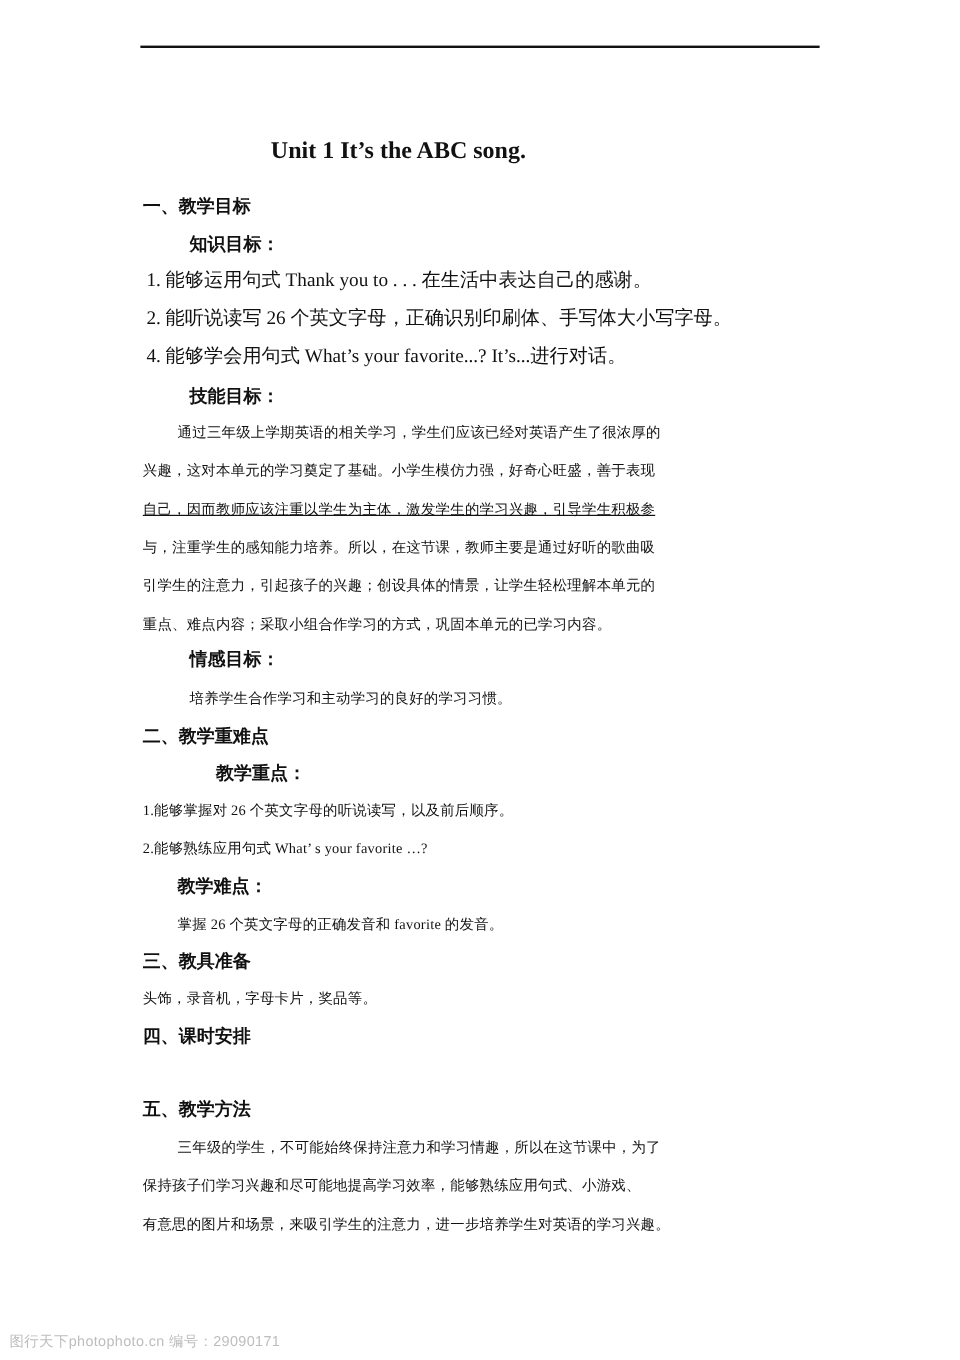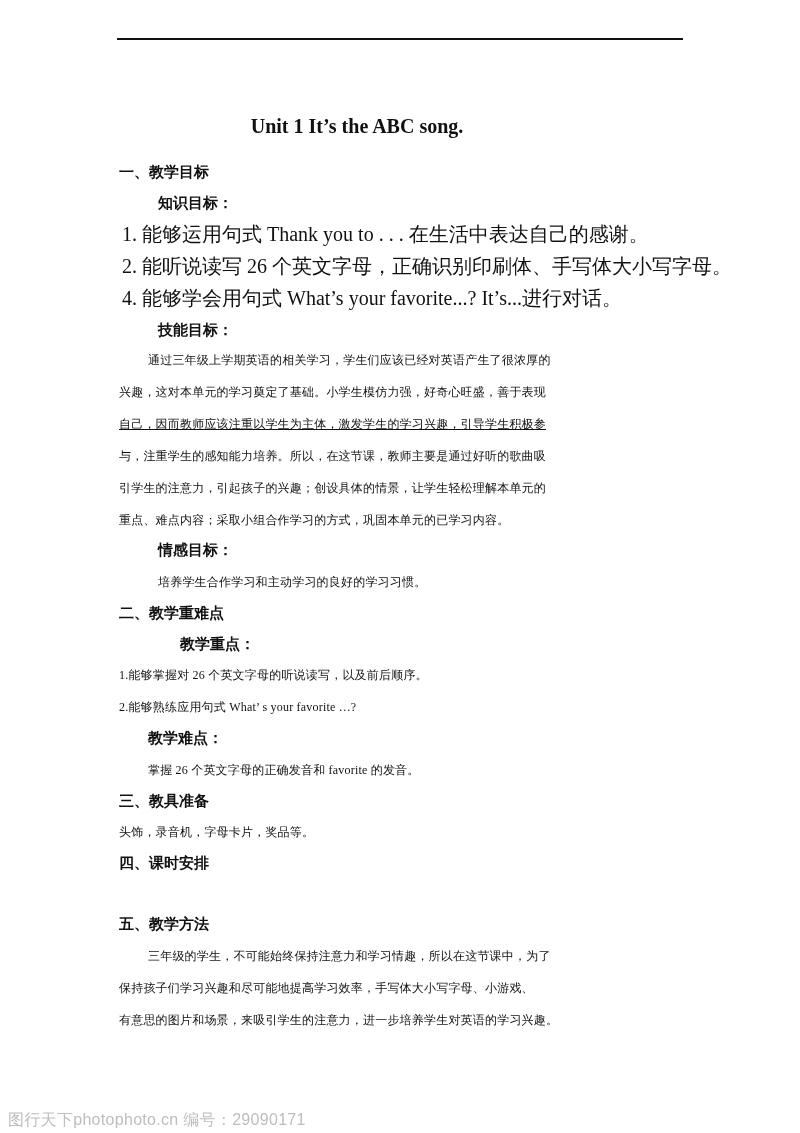--- a/index.html
+++ b/index.html
@@ -4,28 +4,28 @@
 <style>
   html, body { margin: 0; padding: 0; background: #ffffff; }
   body {
     width: 800px; height: 1133px; position: relative; overflow: hidden;
     font-family: "Liberation Serif", "DejaVu Serif", serif;
     color: #111111;
   }
   .rule { position: absolute; left: 117px; top: 38px; width: 566px; height: 2px; background: #111; }
   .title {
     position: absolute; left: 0; top: 115px; width: 664px; text-align: center;
-    font-weight: bold; font-size: 20px; font-family: "Liberation Serif", serif; padding-left: 25px;
+    font-weight: bold; font-size: 20px; font-family: "Liberation Serif", serif;
   }
-  .line { position: absolute; white-space: nowrap; font-size: 20px; line-height: 20px; }
+  .line { position: absolute; white-space: nowrap; font-size: 16px; line-height: 20px; }
   .h1 { font-weight: bold; font-family: "DejaVu Sans", sans-serif; font-size: 15px; }
   .h2 { font-weight: bold; font-family: "DejaVu Sans", sans-serif; font-size: 15px; }
   .para { font-size: 12px; letter-spacing: 0.2px; }
   .watermark {
-    position: absolute; left: 8px; top: 1110px; font-size: 16px; color: #bdbdbd;
+    position: absolute; left: 8px; top: 1110px; font-size: 12px; color: #bdbdbd;
     font-family: "Liberation Sans", sans-serif; letter-spacing: 0.3px;
   }
 </style>
 </head>
 <body>
 
 <div class="rule"></div>
 
 <div class="title">Unit 1 It’s the ABC song.</div>
 
@@ -53,16 +53,16 @@
 <div class="line h2" style="left:148px;top:728px;">教学难点：</div>
 <div class="line para" style="left:148px;top:760px;">掌握 26 个英文字母的正确发音和 favorite 的发音。</div>
 
 <div class="line h1" style="left:119px;top:791px;">三、教具准备</div>
 <div class="line para" style="left:119px;top:822px;">头饰，录音机，字母卡片，奖品等。</div>
 
 <div class="line h1" style="left:119px;top:853px;">四、课时安排</div>
 
 <div class="line h1" style="left:119px;top:914px;">五、教学方法</div>
 <div class="line para" style="left:148px;top:946px;">三年级的学生，不可能始终保持注意力和学习情趣，所以在这节课中，为了</div>
-<div class="line para" style="left:119px;top:978px;">保持孩子们学习兴趣和尽可能地提高学习效率，手写体大小写字母、小游戏、</div>
+<div class="line para" style="left:119px;top:978px;">保持孩子们学习兴趣和尽可能地提高学习效率，能够熟练应用句式、小游戏、</div>
 <div class="line para" style="left:119px;top:1010px;">有意思的图片和场景，来吸引学生的注意力，进一步培养学生对英语的学习兴趣。</div>
 
 <div class="watermark">图行天下photophoto.cn  编号：29090171</div>
 
 </body></html>

